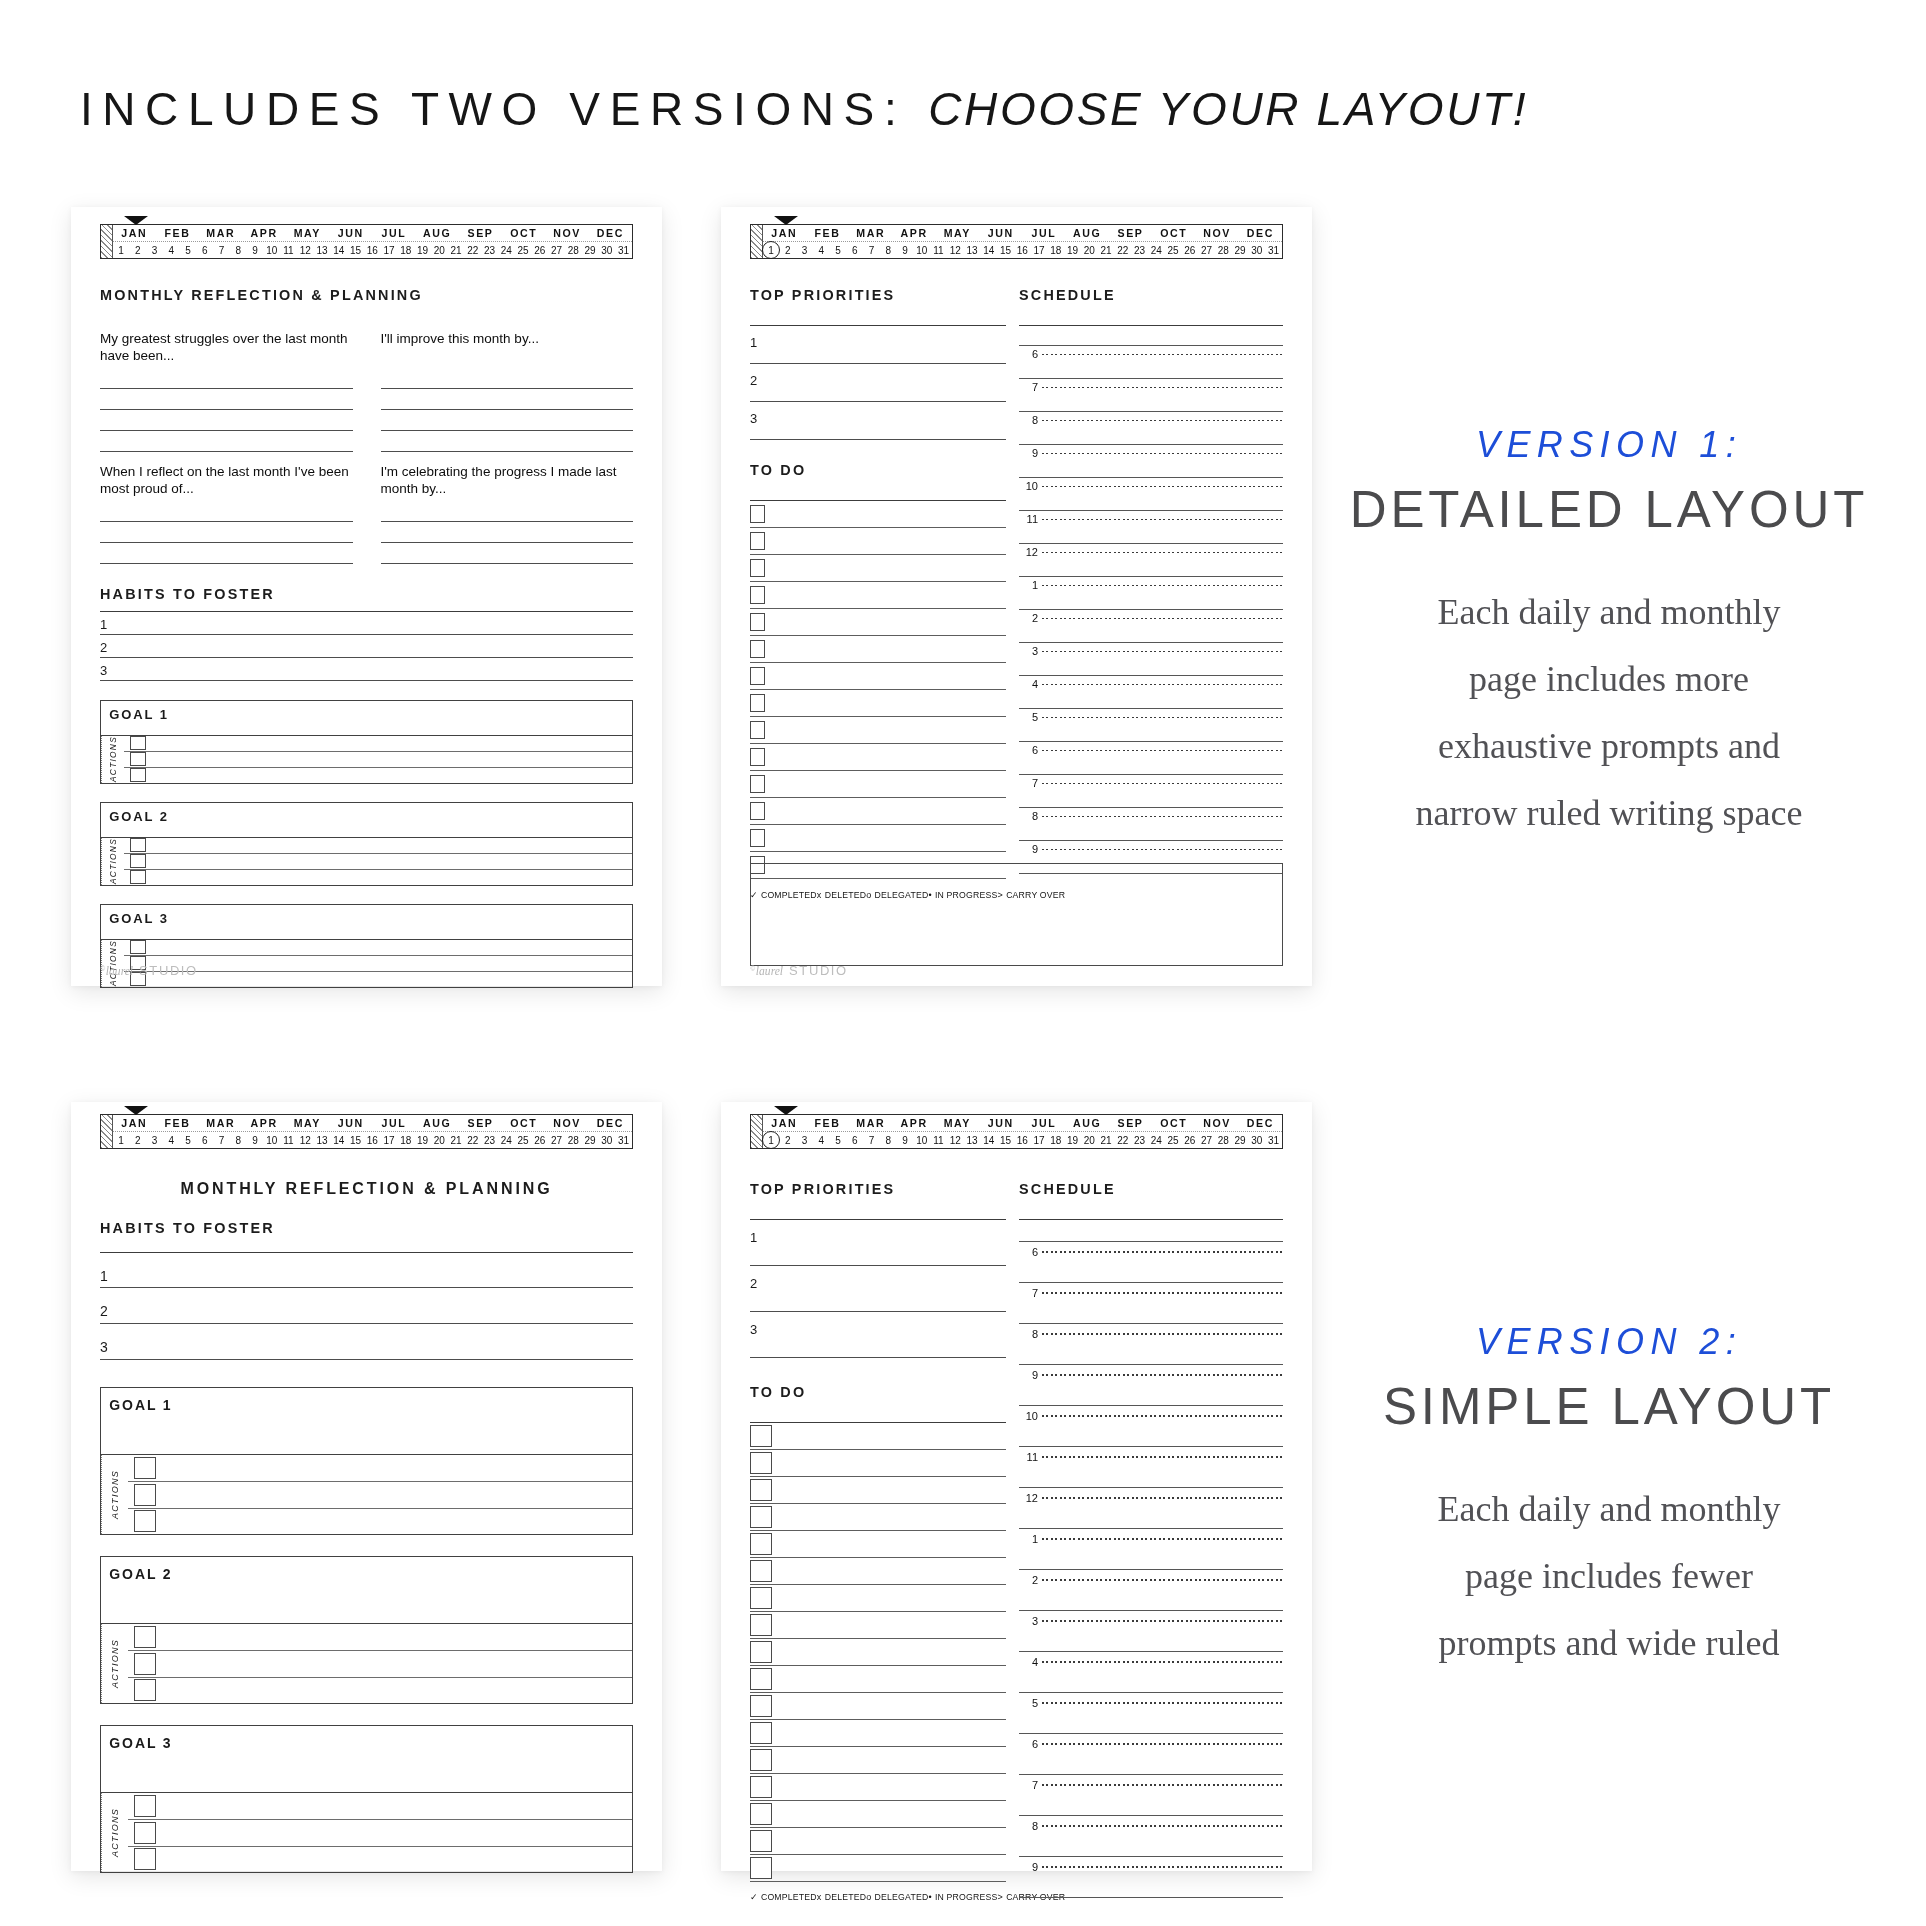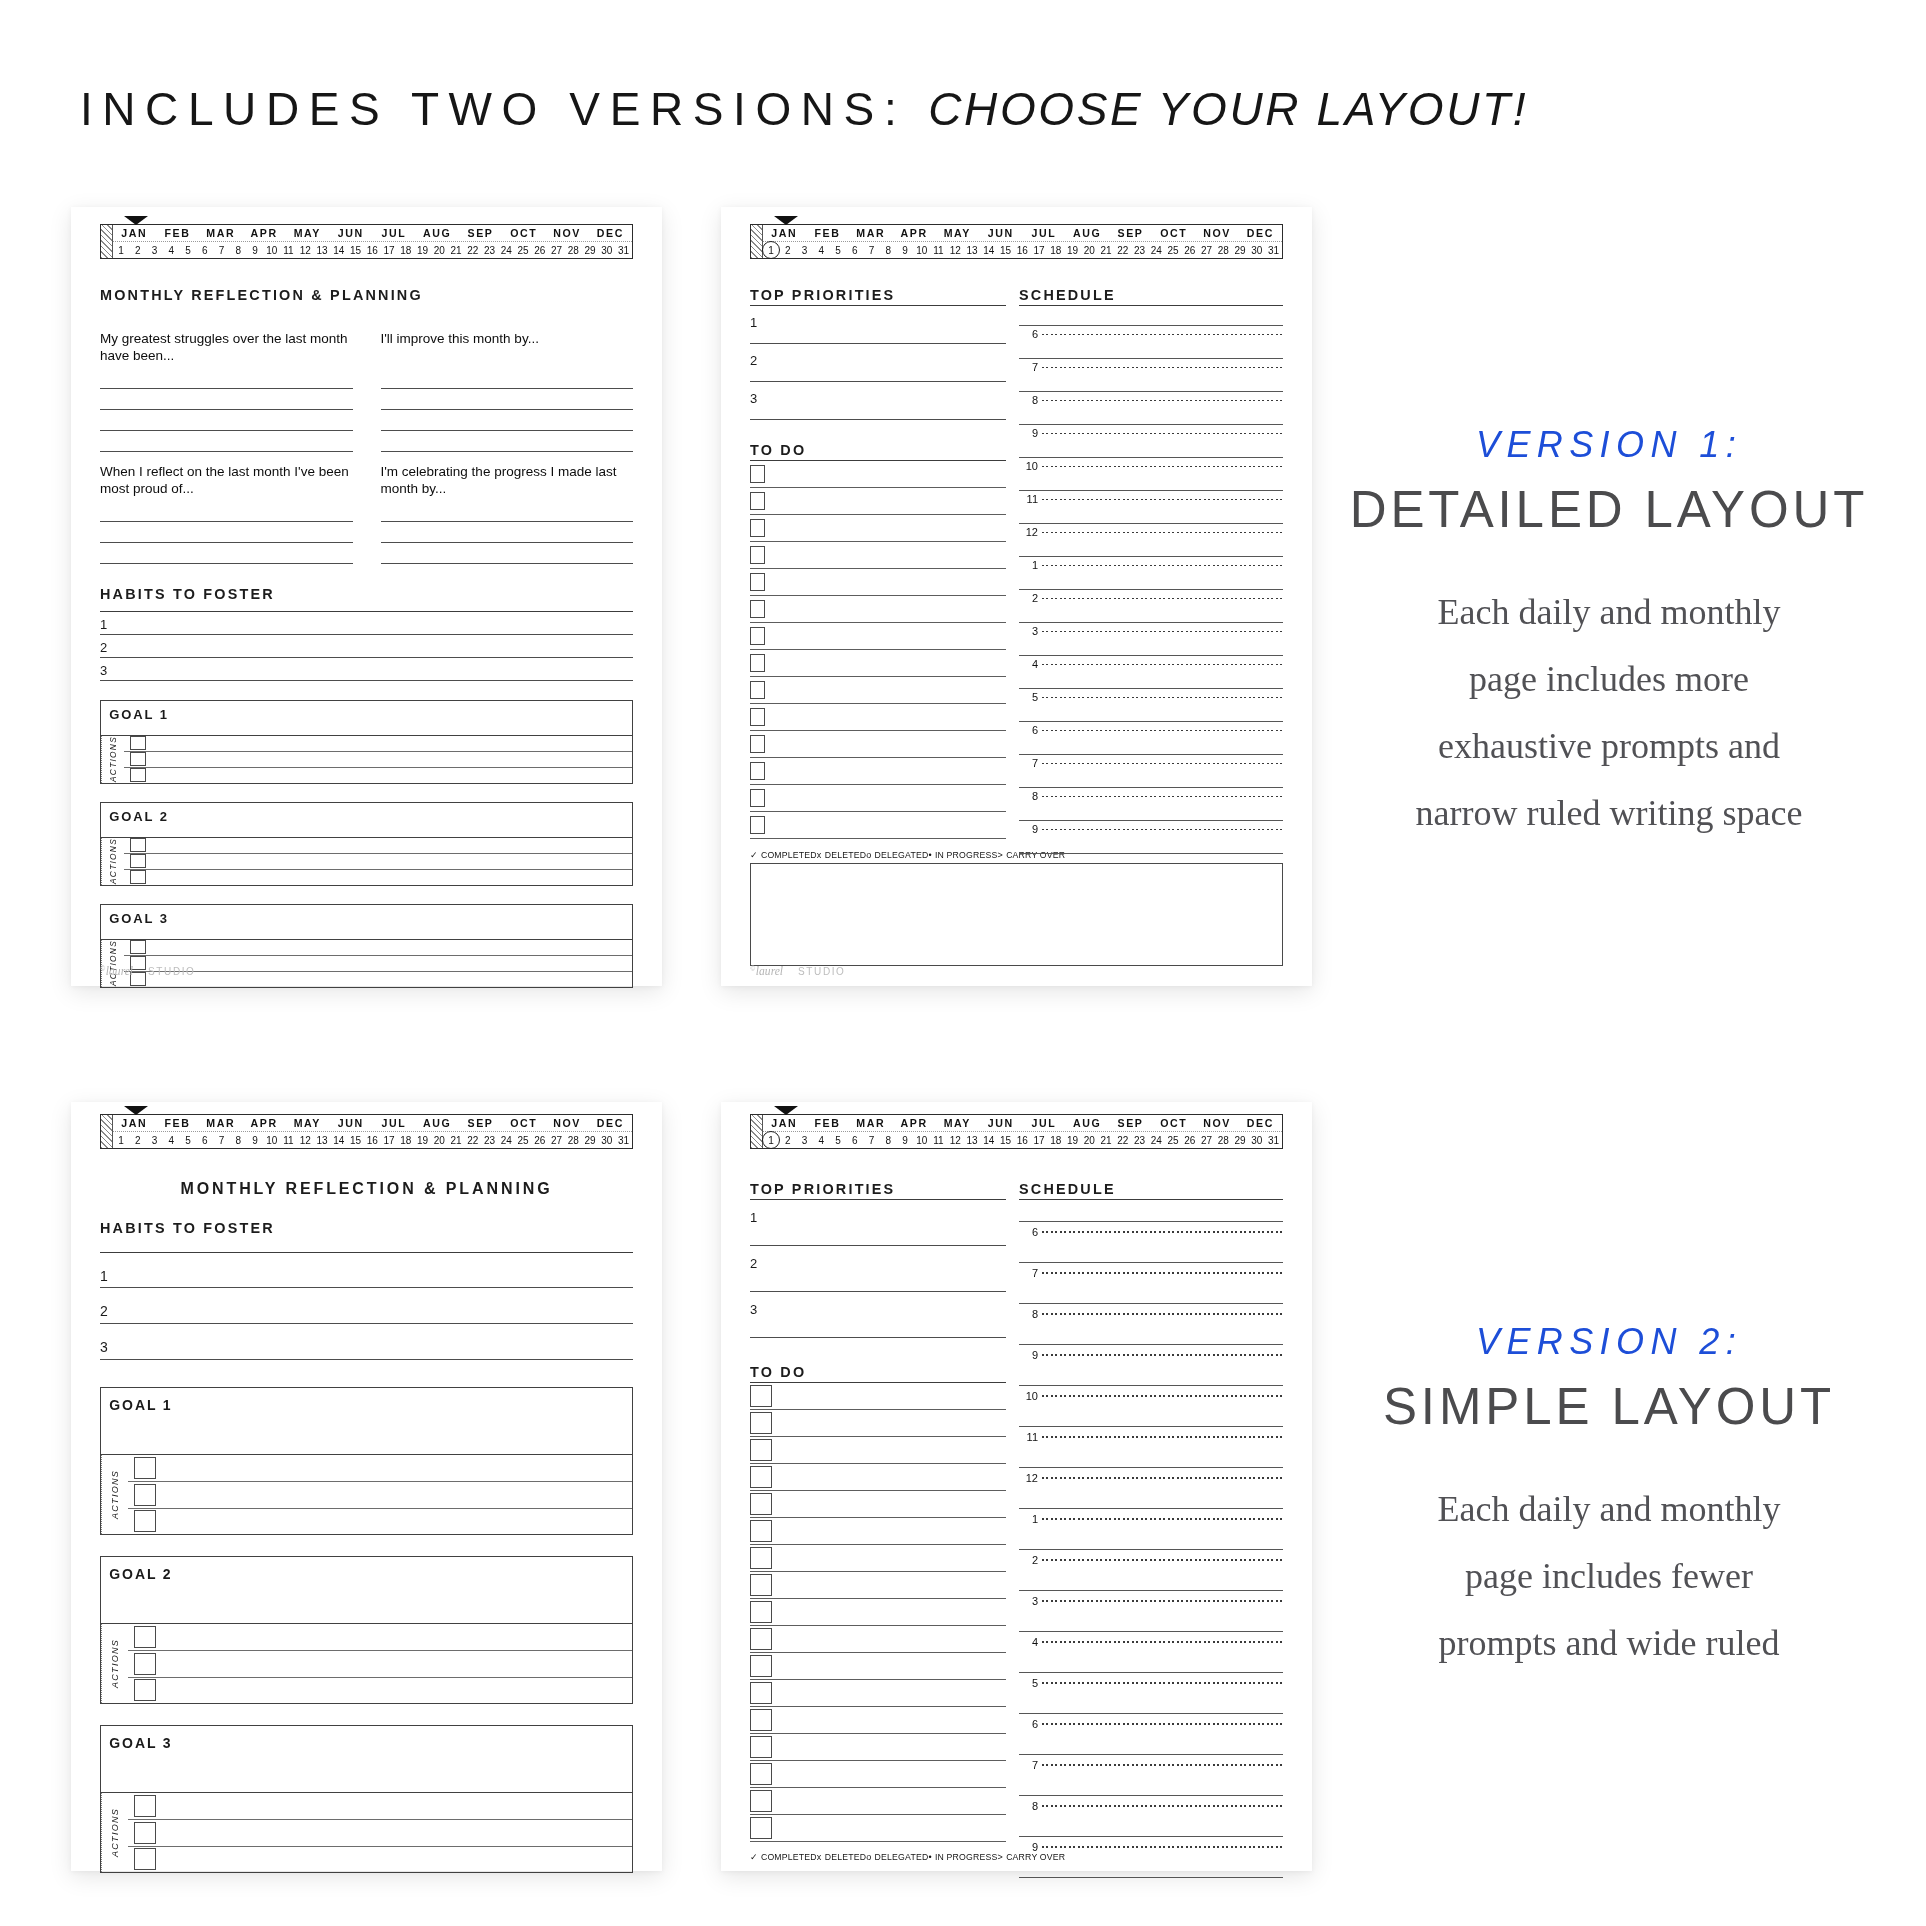--- a/index.html
+++ b/index.html
@@ -30,26 +30,26 @@
     background:repeating-linear-gradient(45deg,#8a8a8a 0,#8a8a8a 1.3px,#ffffff 1.3px,#ffffff 3.9px);}
   .cal-rows{margin-left:11.6px;height:100%;display:flex;flex-direction:column;}
   .cal-months{flex:1;display:flex;align-items:center;border-bottom:1.3px dotted #9a9a9a;font-size:10.6px;font-weight:bold;letter-spacing:1.6px;color:#111;}
   .cal-months .mon{flex:1;text-align:center;}
   .cal-days{flex:1;display:flex;align-items:center;font-size:10px;color:#111;}
   .cal-days .day{flex:1;text-align:center;position:relative;}
   .cal-days .day.circ::after{content:"";position:absolute;left:50%;top:50%;width:16px;height:16px;border:1.2px solid #222;border-radius:50%;transform:translate(-50%,-50%);}
 
   
   .shead{font-size:14.4px;font-weight:bold;letter-spacing:2.2px;color:#1c1c1c;}
-  .headline{padding-bottom:2px;border-bottom:1.9px solid #3c3c3c;}
+  .headline{padding-bottom:22px;border-bottom:1.9px solid #3c3c3c;}
   .cbx{display:inline-block;width:16px;height:18.6px;border:1.6px solid #4a4a4a;background:#fff;box-sizing:border-box;}
   .pfoot{position:absolute;left:29.5px;bottom:7.7px;color:#bdbdbd;font-size:9px;letter-spacing:0.6px;white-space:nowrap;}
   .pfoot .b-pre{font-size:6.4px;vertical-align:super;}
   .pfoot .b-script{font-family:"Liberation Serif",serif;font-style:italic;font-size:11.6px;letter-spacing:0;color:#b5b5b5;}
-  .pfoot .b-caps{letter-spacing:1.6px;font-size:10px;margin-left:15px;}
+  .pfoot .b-caps{letter-spacing:1.6px;font-size:13px;margin-left:6px;}
 
   
   .p1-head{margin-top:28px;}
   .prompts{display:flex;gap:28px;}
   .prompts.s1{margin-top:11.6px;}
   .prompts.s2{margin-top:28px;}
   .pcol{flex:1;min-width:0;}
   .prompt{font-size:13.5px;color:#0d0d0d;line-height:1.25;height:32px;}
   .plines{margin-top:5.1px;}
   .wline{height:20px;border-bottom:1.3px solid #4d4d4d;}

